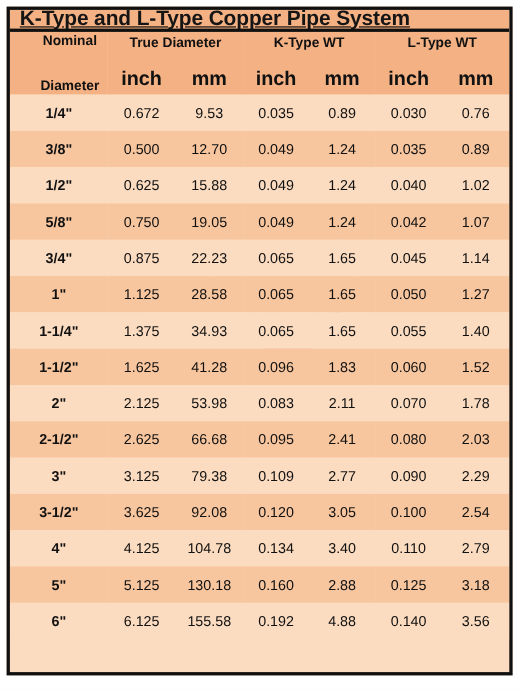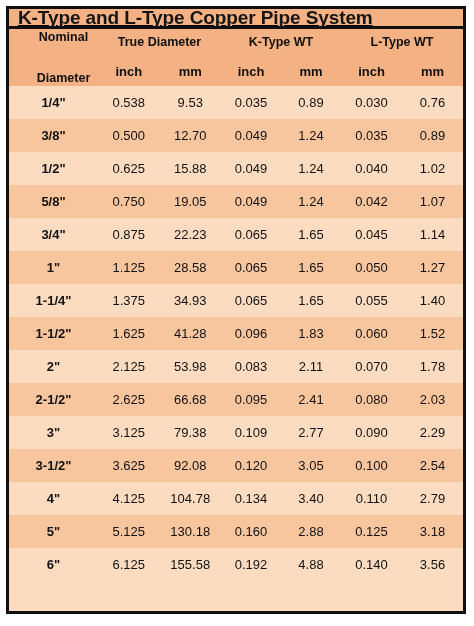--- a/index.html
+++ b/index.html
@@ -132,21 +132,21 @@
     padding-bottom: 3px;
   }
   .hdr-sub {
     display: flex;
     margin-top: 12px;
   }
   .hdr-sub span {
     flex: 1 1 50%;
     text-align: center;
     font-weight: bold;
-    font-size: 13px;
+    font-size: 18px;
   }
   .hdr-nominal span {
     display: block;
     line-height: 1;
     padding-left: 20px;
   }
   .hdr-nominal span + span { margin-top: 28px; }
 
   .vline { border-right: 3px solid #101010; }
 
@@ -225,21 +225,21 @@
               <span>mm</span>
             </span>
           </th>
         </tr>
       </thead>
       <tbody id="grid-body">
           <tr class="data-row row-light">
             <td class="nominal-cell vline">1/4"</td>
             <td class="vline">
               <div class="pair">
-                <span>0.538</span>
+                <span>0.672</span>
                 <span>9.53</span>
               </div>
             </td>
             <td class="vline">
               <div class="pair">
                 <span>0.035</span>
                 <span>0.89</span>
               </div>
             </td>
             <td>

